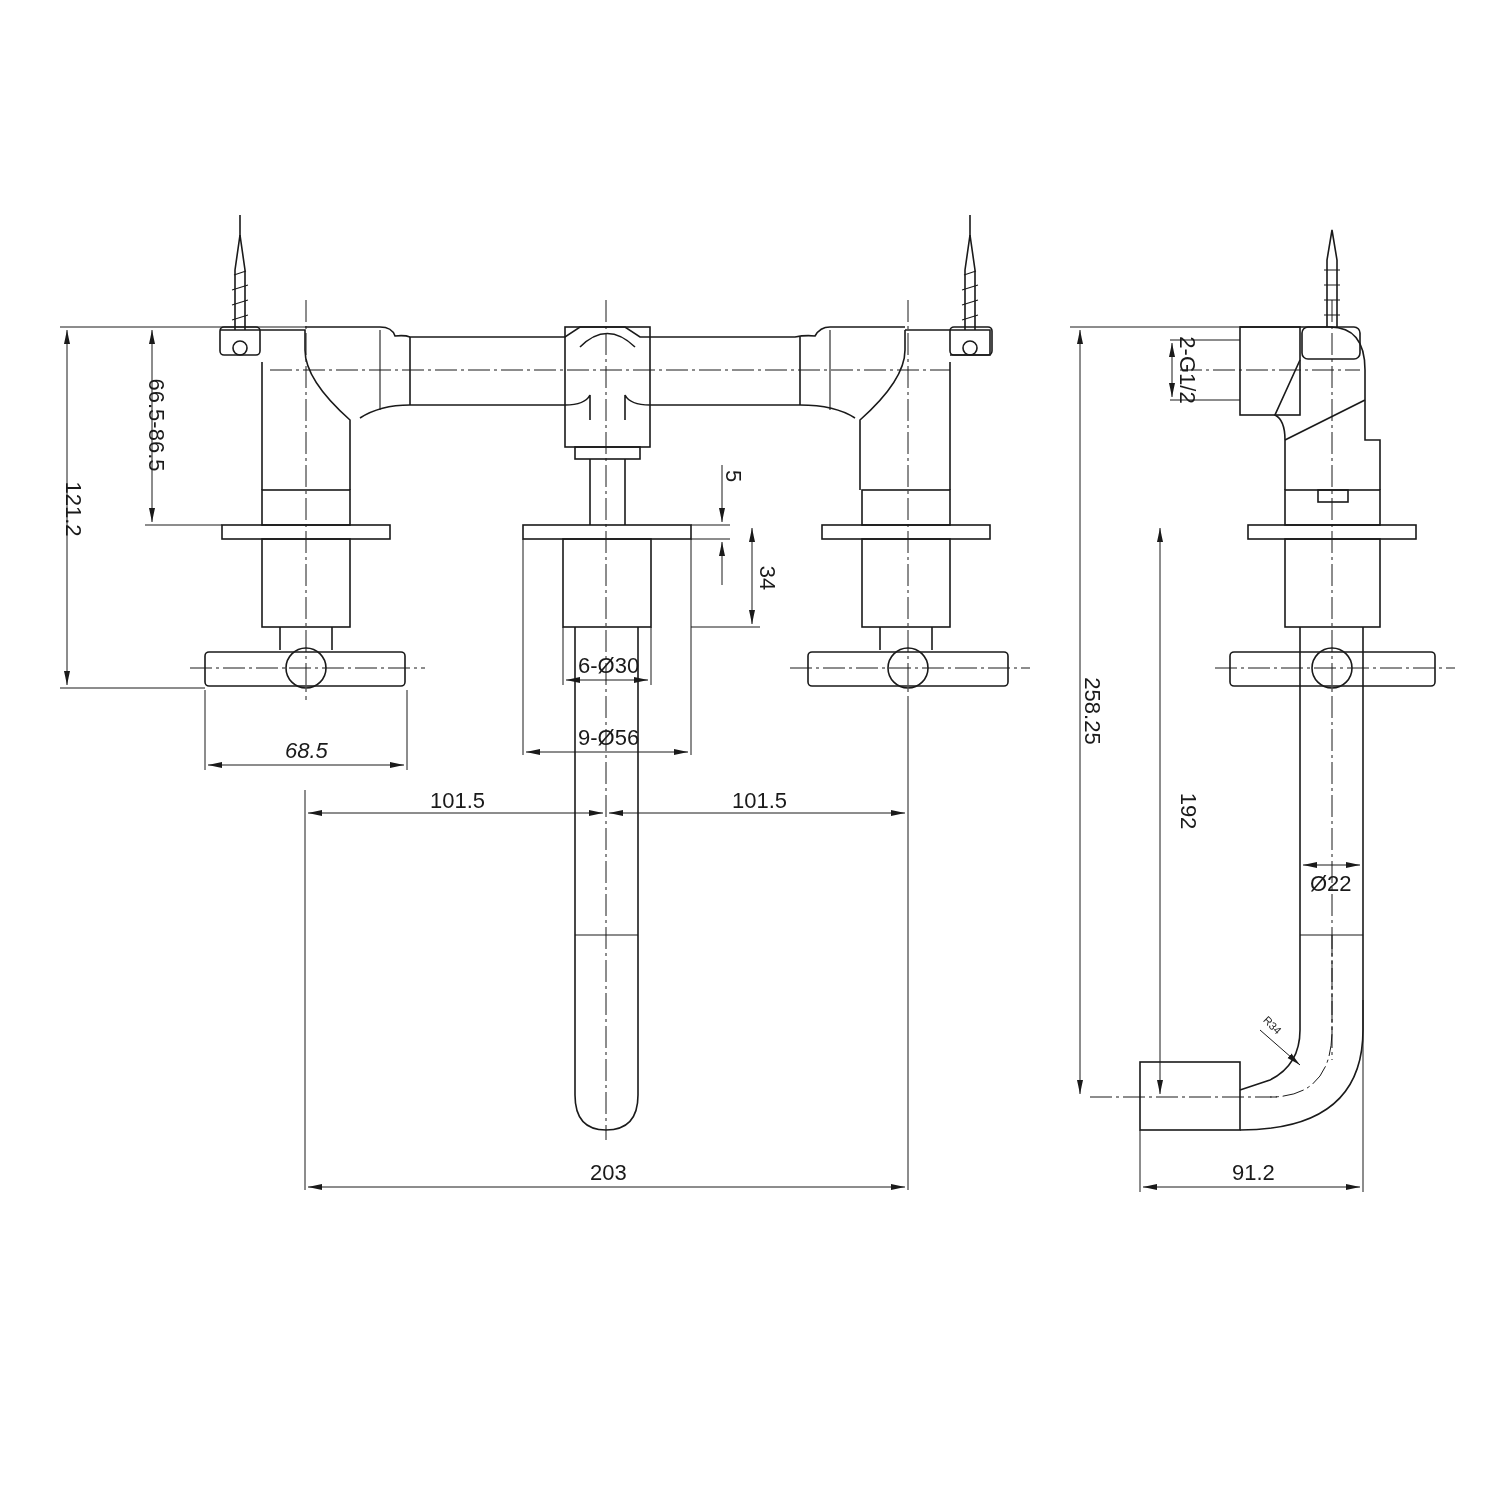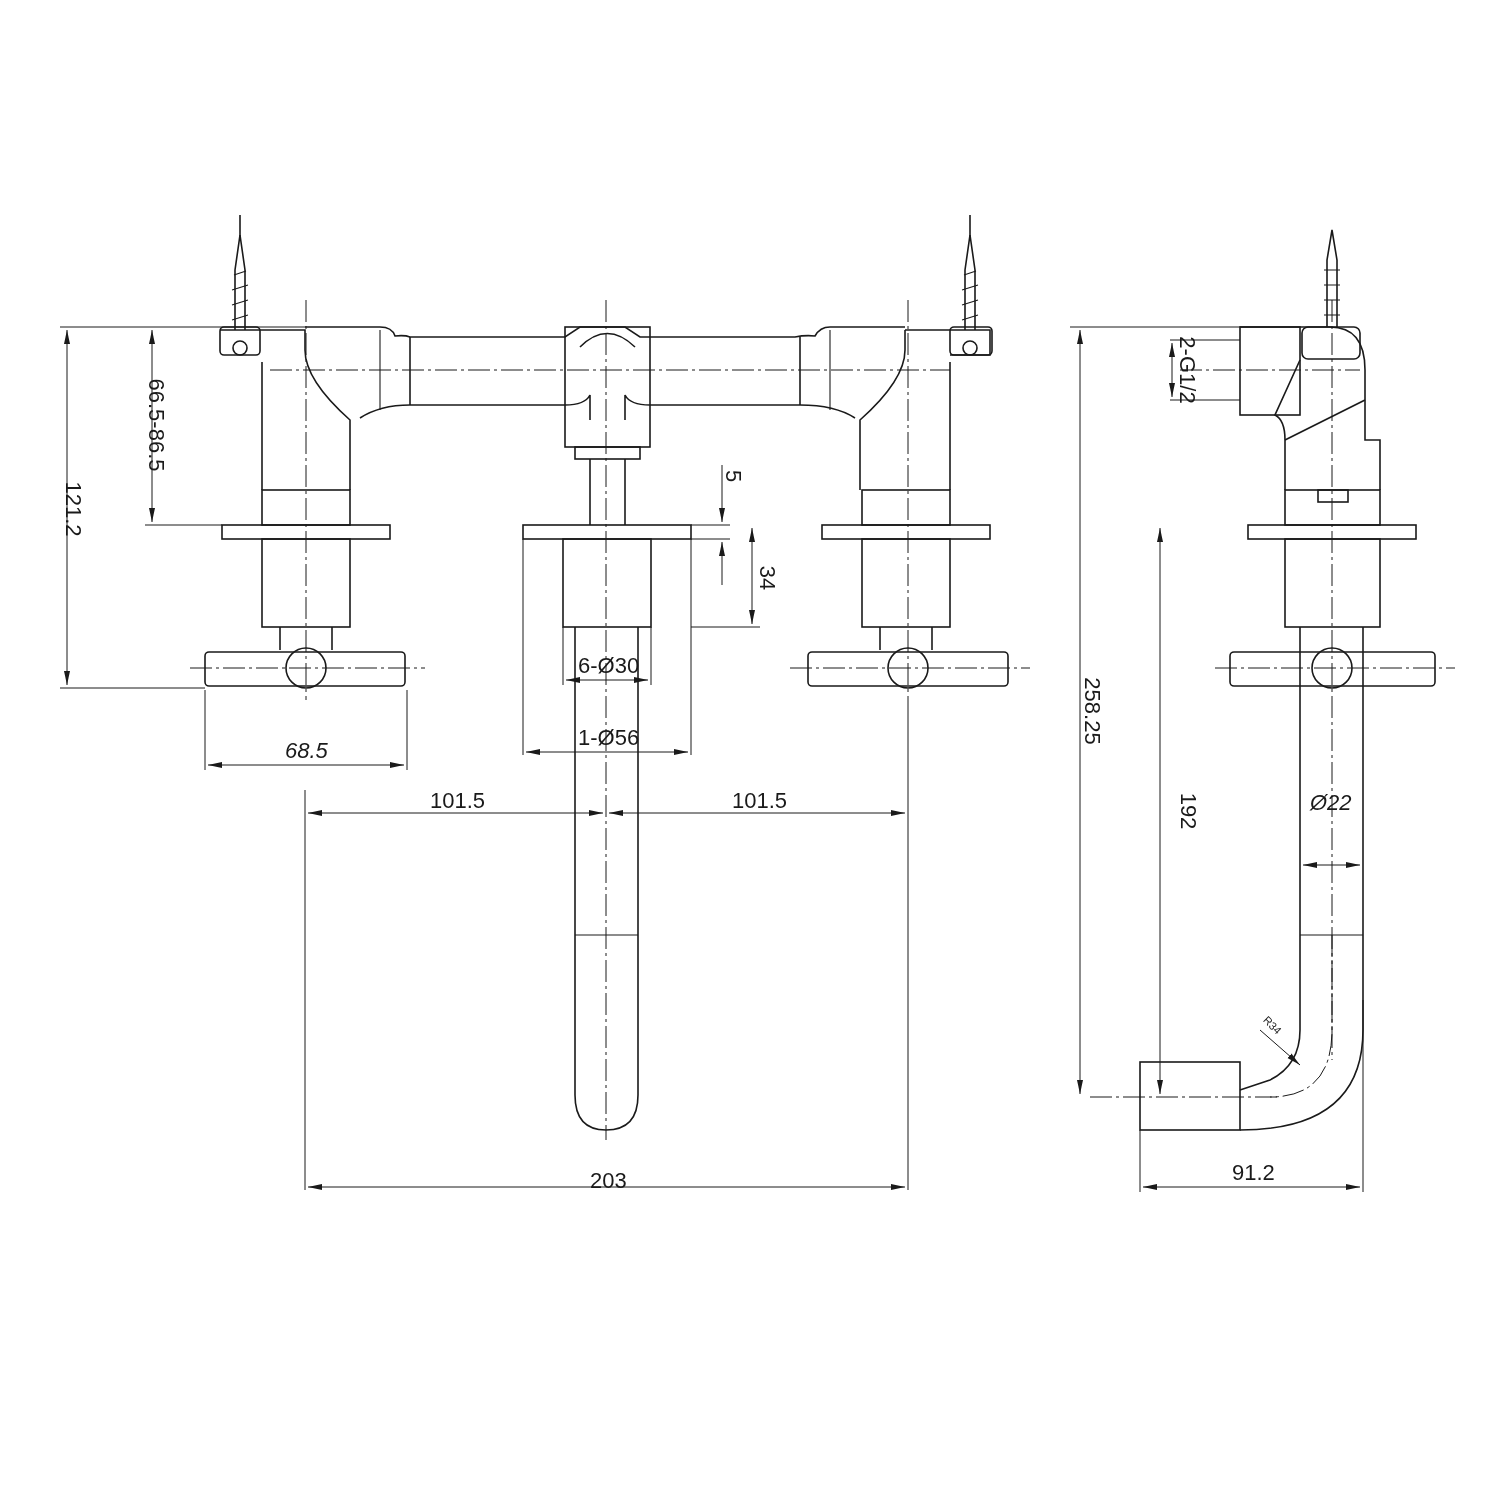--- a/index.html
+++ b/index.html
@@ -169,24 +169,24 @@
     <line class="d" x1="1363" y1="1000" x2="1363" y2="1192"></line>
     <line class="d" x1="1143" y1="1187" x2="1360" y2="1187" marker-start="url(#ar)" marker-end="url(#ar)"></line>
   </g>
 </svg>
 
 <div class="lbl rot" style="left:45px;top:498px;">121.2</div>
 <div class="lbl rot" style="left:110px;top:414px;">66.5-86.5</div>
 <div class="lbl" style="left:285px;top:740px;font-style:italic;">68.5</div>
 <div class="lbl" style="left:430px;top:790px;">101.5</div>
 <div class="lbl" style="left:732px;top:790px;">101.5</div>
-<div class="lbl" style="left:590px;top:1162px;margin-top:8px;">203</div>
+<div class="lbl" style="left:590px;top:1162px;">203</div>
 <div class="lbl rot" style="left:727px;top:465px;">5</div>
 <div class="lbl rot" style="left:755px;top:567px;">34</div>
 <div class="lbl" style="left:578px;top:655px;">6-Ø30</div>
-<div class="lbl" style="left:578px;top:727px;">1-Ø56</div>
+<div class="lbl" style="left:578px;top:727px;">9-Ø56</div>
 <div class="lbl rot" style="left:1153px;top:359px;">2-G1/2</div>
 <div class="lbl rot" style="left:1058px;top:700px;">258.25</div>
 <div class="lbl rot" style="left:1170px;top:800px;">192</div>
-<div class="lbl" style="left:1310px;top:792px;font-style:italic;">Ø22</div>
+<div class="lbl" style="left:1310px;top:873px;">Ø22</div>
 <div class="lbl sm" style="left:1262px;top:1020px;transform:rotate(45deg);">R34</div>
 <div class="lbl" style="left:1232px;top:1162px;">91.2</div>
 </div>
 
 </body></html>

